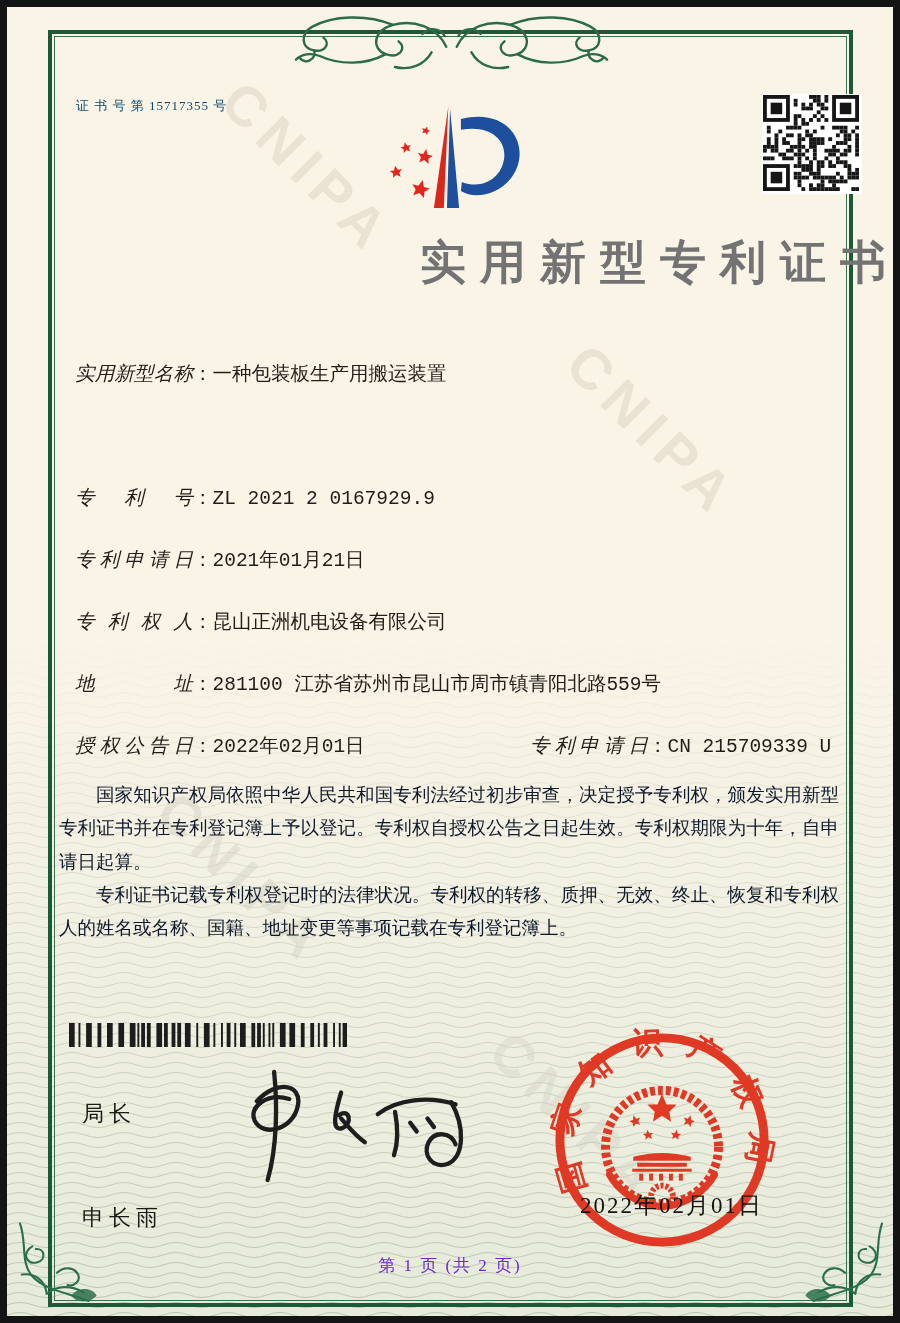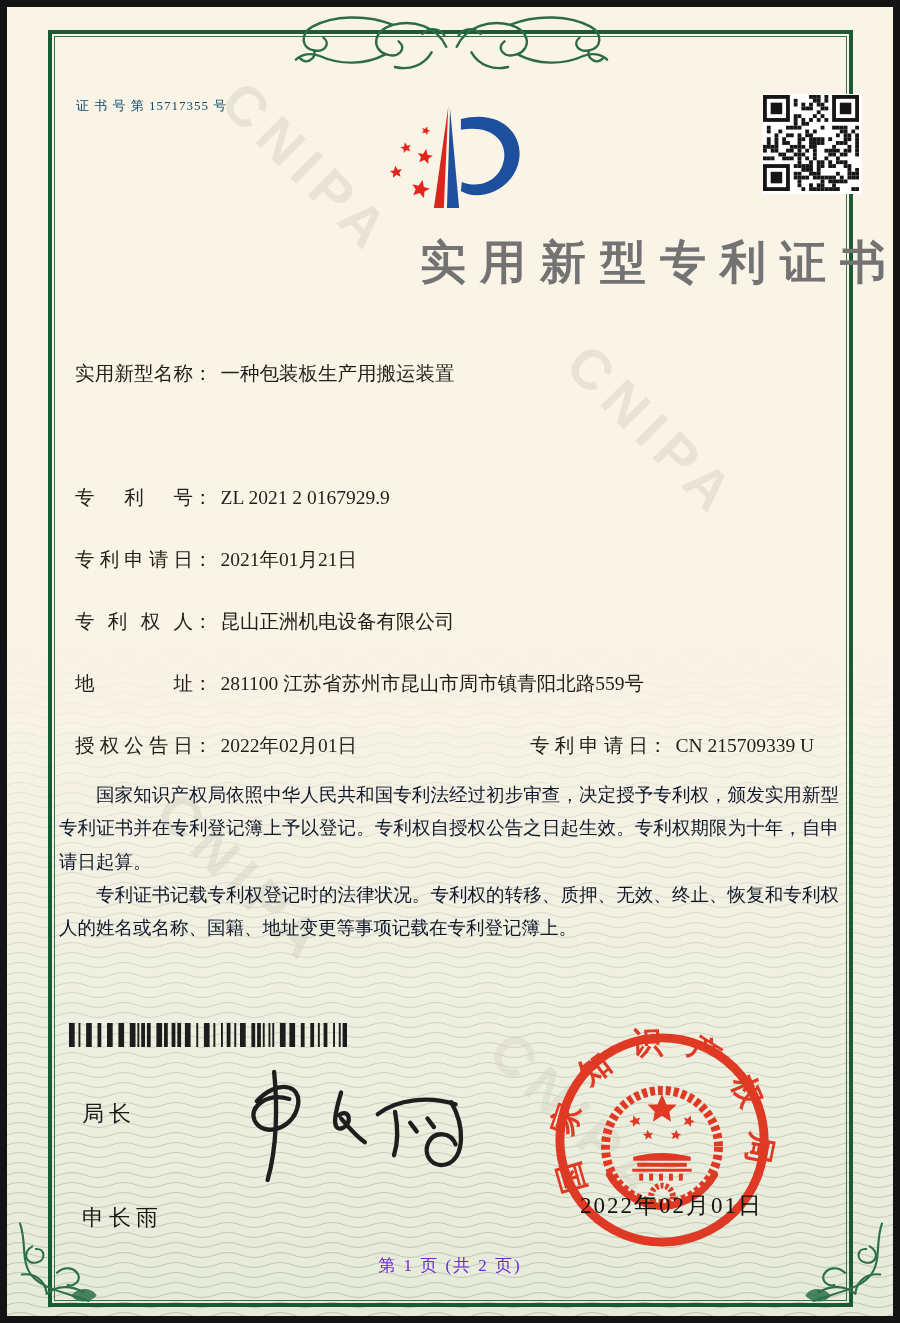--- a/index.html
+++ b/index.html
@@ -20,22 +20,22 @@
   .wm3{left:135px;top:845px;color:rgba(208,204,190,.42);}
   .wm4{left:468px;top:1085px;color:rgba(213,210,197,.45);}
   .orn{position:absolute;z-index:3;}
   .content{position:absolute;inset:0;z-index:4;}
   .certno{position:absolute;left:76px;top:97px;font-size:13px;letter-spacing:1px;color:#0c4a6e;}
   .logo{position:absolute;left:352px;top:101px;}
   .qr{position:absolute;left:762px;top:94px;width:98px;height:98px;background:#fff;padding:1px;}
   .title{position:absolute;left:0;right:0;top:232px;text-align:right;
     font-size:46px;font-weight:700;letter-spacing:14px;color:#737373;}
   .frow{position:absolute;left:75px;font-size:19.5px;color:#211D18;white-space:nowrap;}
-  .flabel{display:inline-block;width:118px;text-align:justify;text-align-last:justify;vertical-align:bottom;}
-  .fvalue{margin-left:8px;}
+  .flabel{display:inline-block;width:118px;text-align:justify;text-align-last:justify;vertical-align:bottom;font-style:italic;}
+  .fvalue{margin-left:0;font-family:Liberation Mono, monospace;}
   .grant2{position:absolute;left:455px;top:0;}
   .paras{position:absolute;left:59px;top:779px;width:780px;font-size:18.5px;
     line-height:1.8;text-align:justify;color:#0f172a;}
   .paras p{margin:0;text-indent:2em;}
   .barcode{position:absolute;left:69px;top:1023px;}
   .signer{position:absolute;left:82px;font-family:"Liberation Sans","DejaVu Sans",sans-serif;
     font-size:22px;letter-spacing:5px;color:#1C1A17;}
   .signer.t1{top:1099px;text-align:center;} .signer.t2{top:1203px;}
   .sig{position:absolute;left:205px;top:1066px;z-index:4;}
   .seal{position:absolute;left:548px;top:1026px;z-index:5;}

